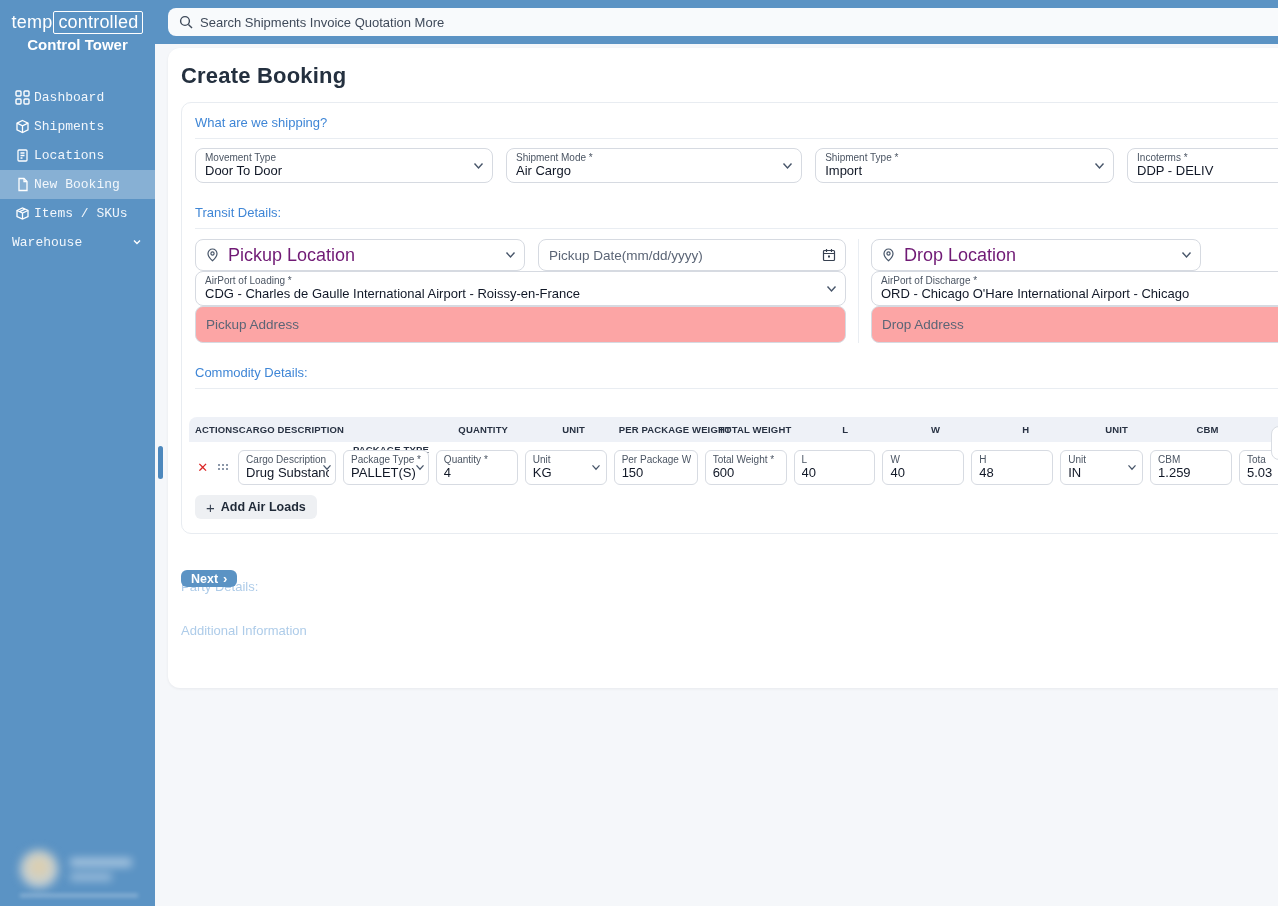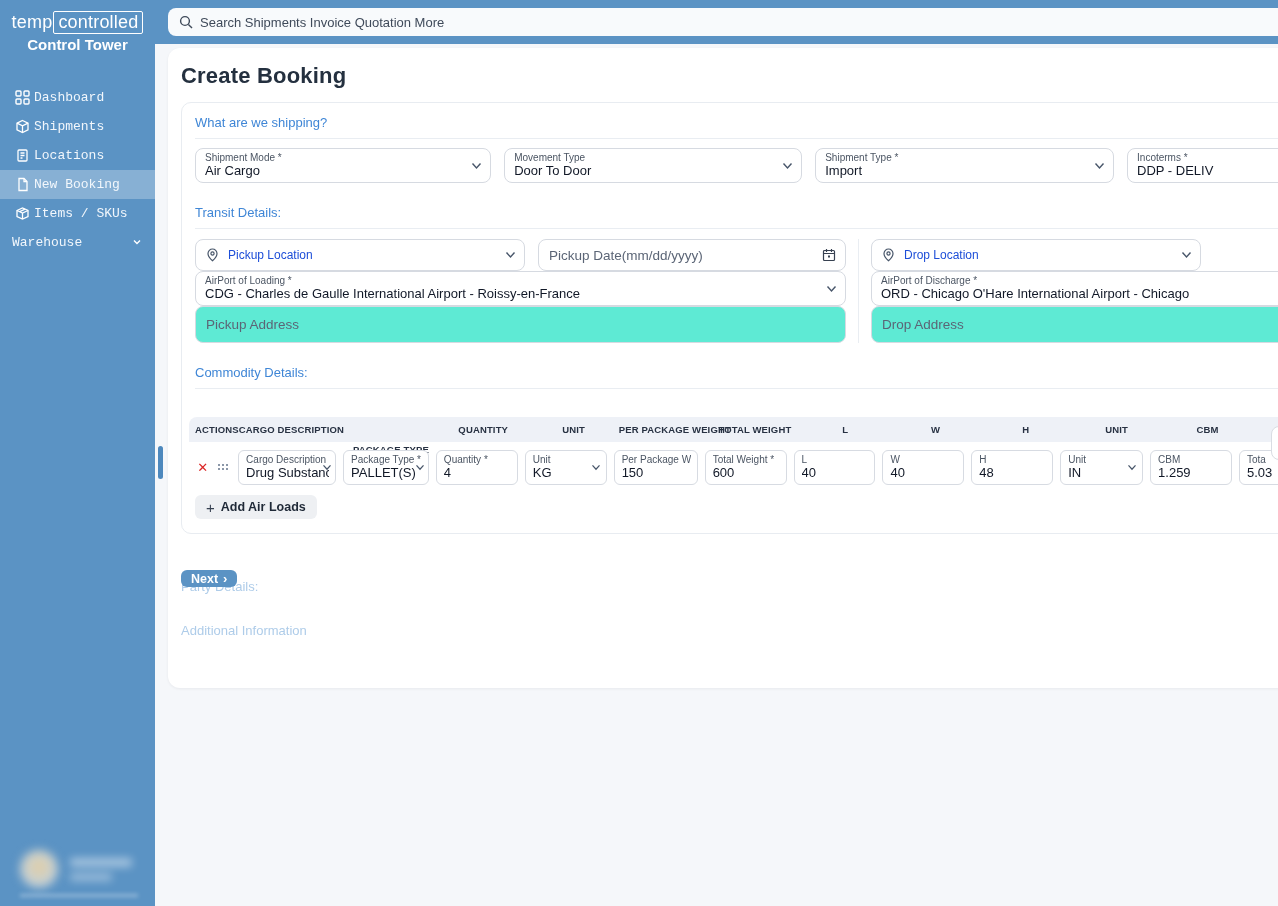--- a/index.html
+++ b/index.html
@@ -39,25 +39,25 @@
   .sel-field { position:relative; border:1px solid #d6dae1; border-radius:8px; height:35px; padding:3px 24px 0 9px; cursor:pointer; background:#fff; }
   .sel-label { font-size:10px; color:#4b5563; line-height:11px; white-space:nowrap; overflow:hidden; }
   .sel-value { font-size:13px; color:#111827; line-height:16px; white-space:nowrap; overflow:hidden; }
   .chev { position:absolute; right:8px; top:50%; margin-top:-4px; }
 
   .transit-cols { display:flex; margin-top:10px; }
   .t-left { width:664px; padding-right:12px; border-right:1px solid #e9edf2; }
   .t-right { width:446px; padding-left:12px; }
   .t-row { display:flex; gap:13px; }
   .pill-select { position:relative; border:1px solid #d6dae1; border-radius:8px; height:32px; display:flex; align-items:center; gap:9px; padding:0 24px 0 10px; cursor:pointer; background:#fff; }
-  .pill-text { font-size:12px; color:#1d4ed8; white-space:nowrap; overflow:hidden; }
+  .pill-text { font-size:18px; color:#701a75; white-space:nowrap; overflow:hidden; }
   .pill-input { position:relative; border:1px solid #d6dae1; border-radius:8px; height:32px; display:flex; align-items:center; padding:0 30px 0 10px; cursor:text; background:#fff; }
   .ph { color:#5b6576; font-size:13.5px; white-space:nowrap; overflow:hidden; }
   .stack-gap { }
-  .textarea { border:1px solid #d6dae1; border-radius:8px; height:37px; display:flex; align-items:center; padding:0 10px; cursor:text; background:#5eead4; }
+  .textarea { border:1px solid #d6dae1; border-radius:8px; height:37px; display:flex; align-items:center; padding:0 10px; cursor:text; background:#fca5a5; }
   .w330 { width:330px; } .w332 { width:332px; } .w333 { width:333px; } .w200 { width:210px; }
   .full { width:100%; }
   .cal-icon { position:absolute; right:9px; top:8px; }
 
   .commodity-zone { position:relative; margin-top:28px; }
   .thead { display:flex; align-items:center; height:25px; background:#eef1f7; border-radius:8px 8px 0 0; margin-left:-6px; padding-left:6px; width:1150px; }
   .th { font-size:9.5px; font-weight:700; color:#273142; text-align:center; white-space:nowrap; letter-spacing:.015em; }
   .th-actions { width:44px; }
   .trow { display:flex; align-items:center; gap:7px; margin-top:8px; }
   .row-del { width:16px; font-size:13px; font-weight:700; color:#dc2626; cursor:pointer; text-align:center; }
@@ -150,30 +150,30 @@
   </div>
 </header>
 
 <main class="card">
   <h1 class="page-title">Create Booking</h1>
 
   <div class="inner-card">
 
     <div class="section-heading">What are we shipping?</div>
     <div class="fields-row">
+      <div class="sel-field w332">
+        <div class="sel-label">Movement Type</div>
+        <div class="sel-value">Door To Door</div>
+        <svg class="chev" width="11" height="8" viewBox="0 0 11 8" fill="none" stroke="#475569" stroke-width="1.4">
+            <path d="M1.5 1.5 5.5 6 9.5 1.5"></path>
+          </svg>
+      </div>
       <div class="sel-field w330">
         <div class="sel-label">Shipment Mode *</div>
         <div class="sel-value">Air Cargo</div>
-        <svg class="chev" width="11" height="8" viewBox="0 0 11 8" fill="none" stroke="#475569" stroke-width="1.4">
-            <path d="M1.5 1.5 5.5 6 9.5 1.5"></path>
-          </svg>
-      </div>
-      <div class="sel-field w332">
-        <div class="sel-label">Movement Type</div>
-        <div class="sel-value">Door To Door</div>
         <svg class="chev" width="11" height="8" viewBox="0 0 11 8" fill="none" stroke="#475569" stroke-width="1.4">
             <path d="M1.5 1.5 5.5 6 9.5 1.5"></path>
           </svg>
       </div>
       <div class="sel-field w333">
         <div class="sel-label">Shipment Type *</div>
         <div class="sel-value">Import</div>
         <svg class="chev" width="11" height="8" viewBox="0 0 11 8" fill="none" stroke="#475569" stroke-width="1.4">
             <path d="M1.5 1.5 5.5 6 9.5 1.5"></path>
           </svg>

